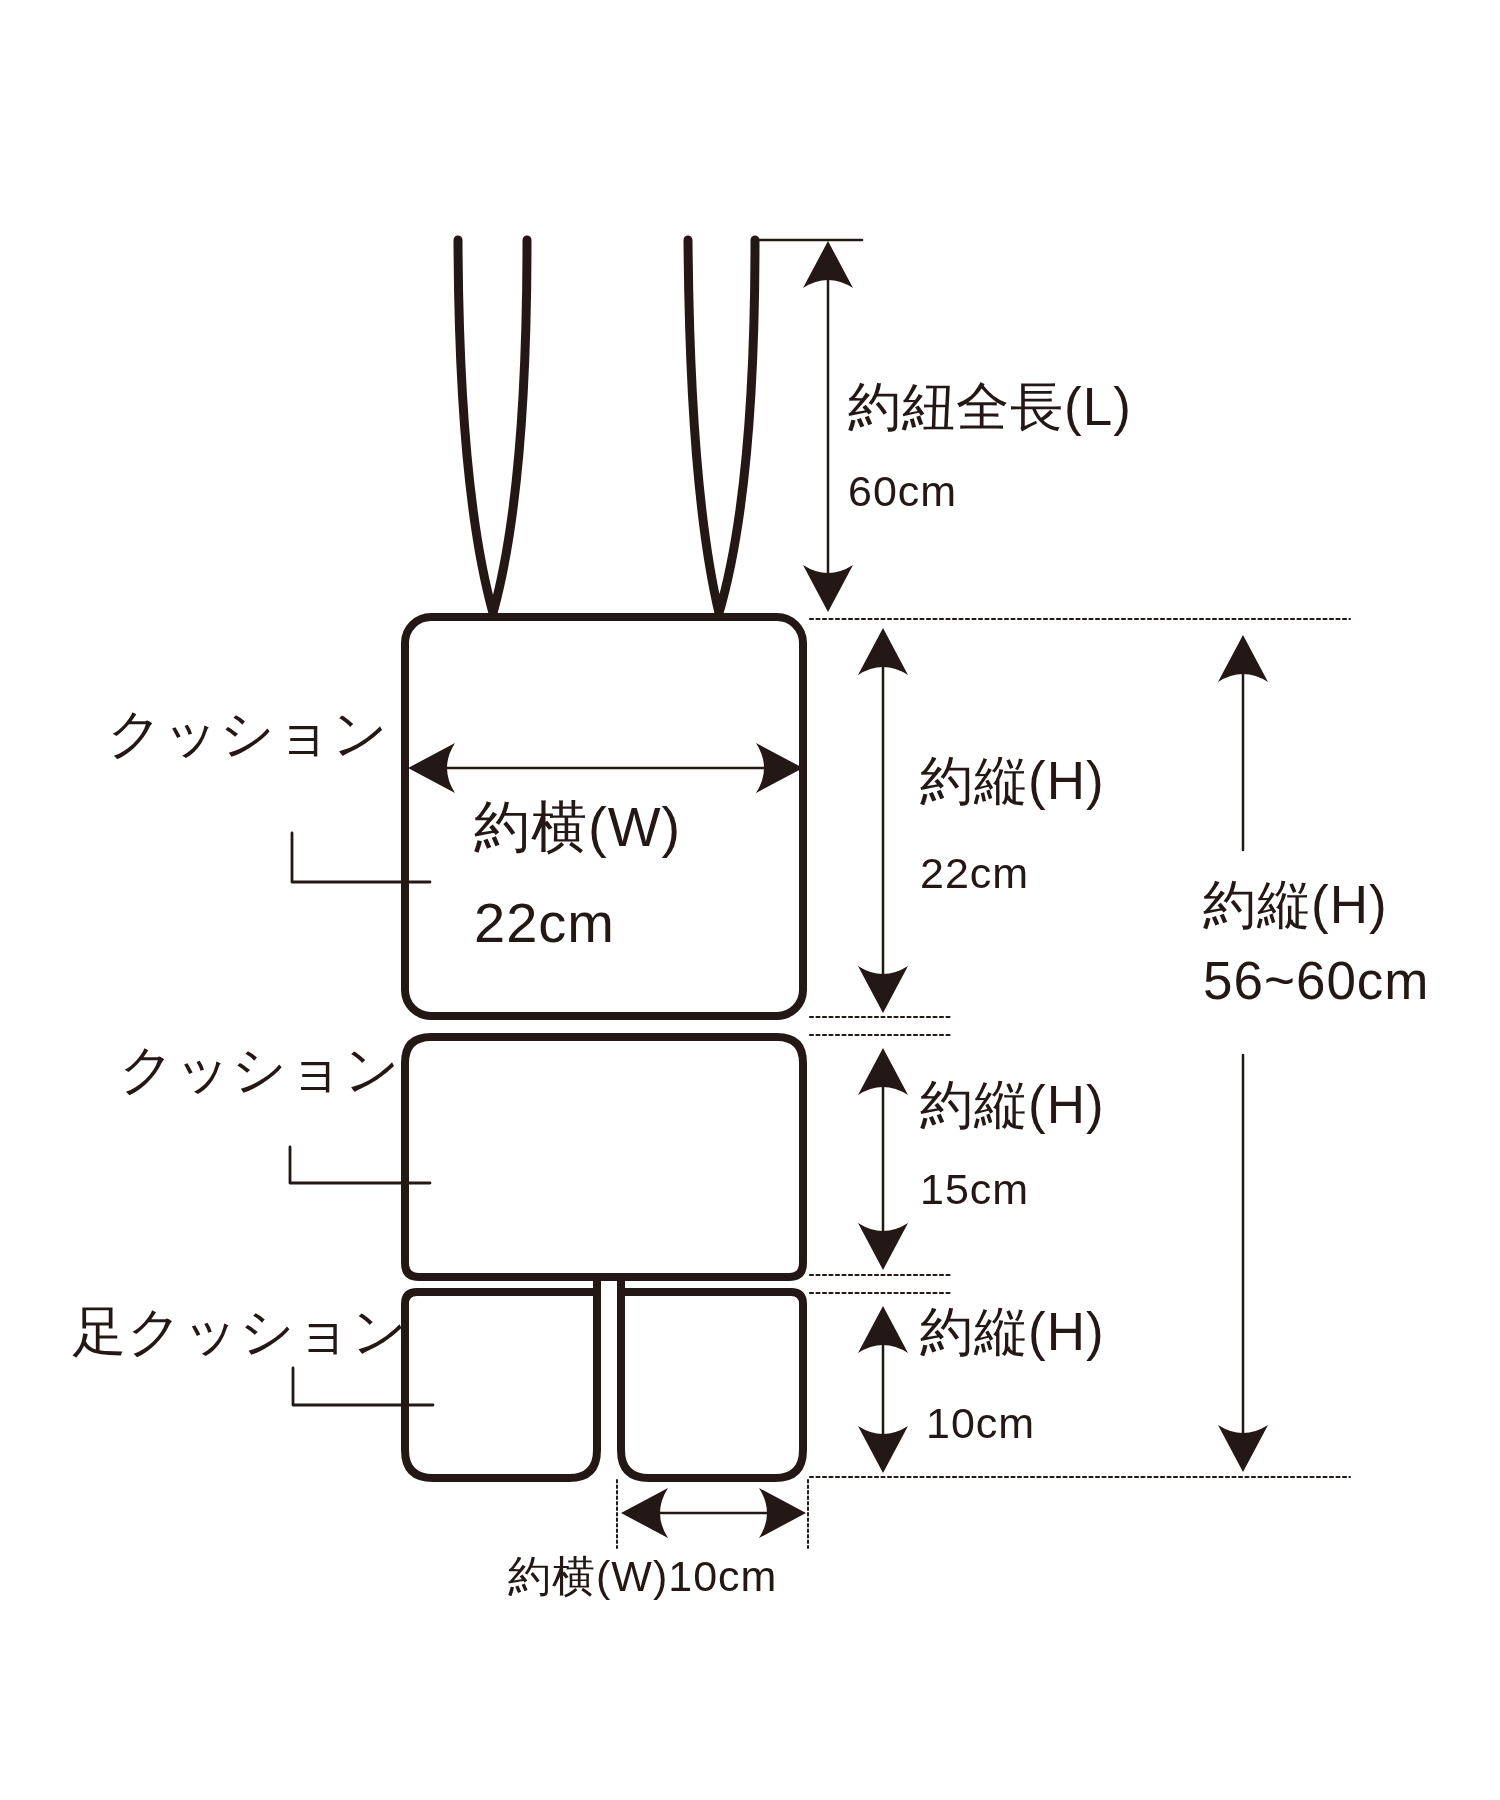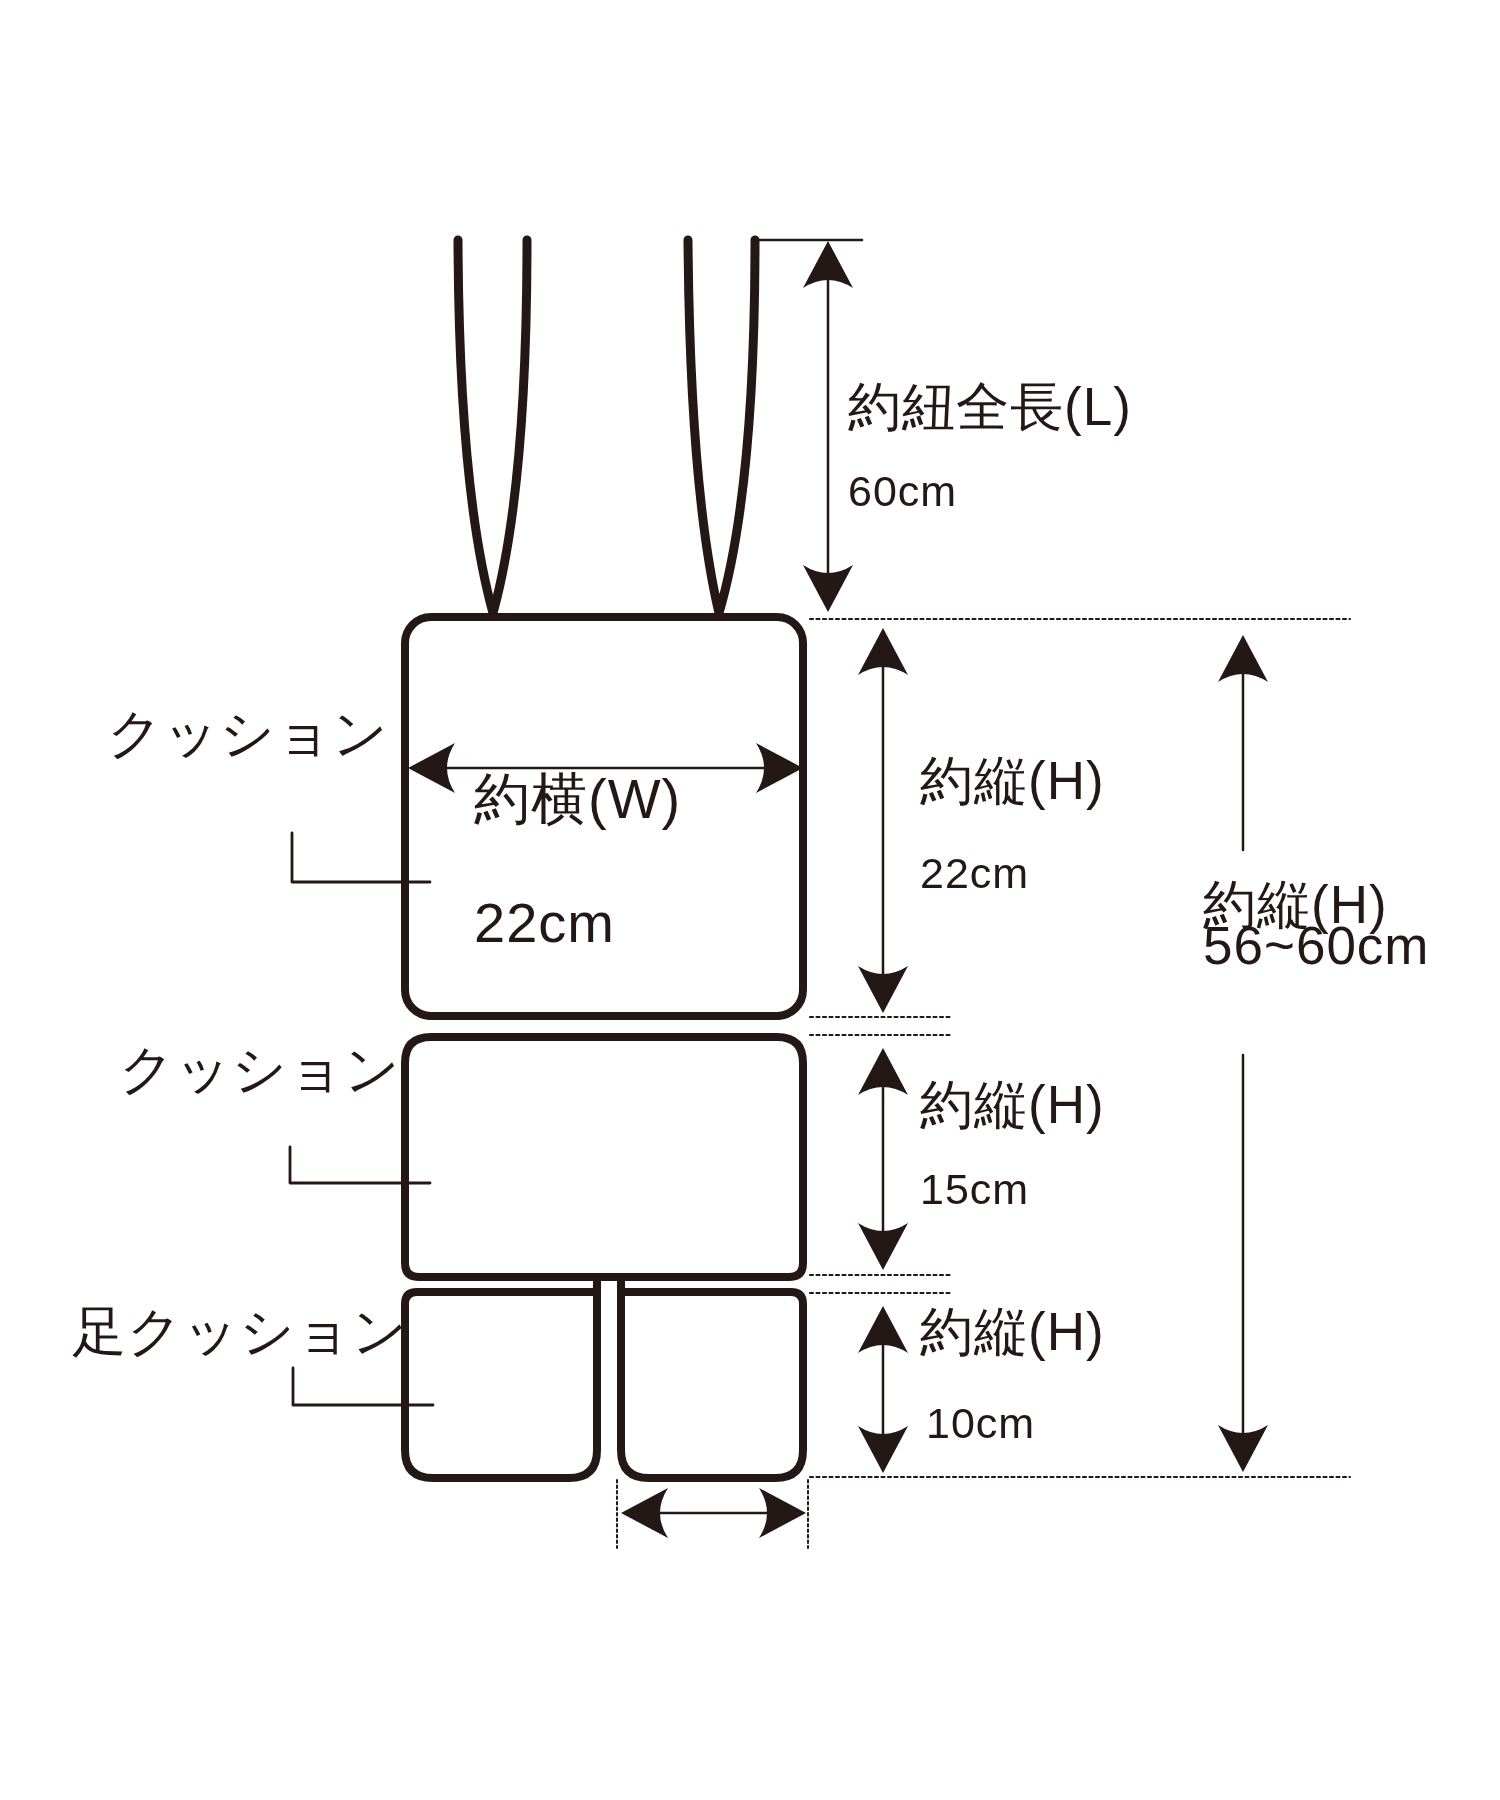--- a/index.html
+++ b/index.html
@@ -96,29 +96,30 @@
 
   <div class="label part-label" style="left:110px; top:1038px; width:300px;">
     <div>クッション</div>
   </div>
 
   <div class="label part-label" style="left:72px; top:1300px;">足クッション</div>
 
   <div class="label dim-name" style="left:848px; top:378px;">約紐全長(L)</div>
   <div class="label dim-value" style="left:848px; top:468px;">60cm</div>
 
-  <div class="label dim-name fs56" style="left:474px; top:768px;">約横(W)</div>
+  <div class="label dim-name fs56" style="left:474px; top:796px;">約横(W)</div>
   <div class="label dim-value fs56" style="left:474px; top:892px;">22cm</div>
 
   <div class="label dim-name" style="left:920px; top:752px;">約縦(H)</div>
   <div class="label dim-value" style="left:920px; top:850px;">22cm</div>
 
   <div class="label dim-name" style="left:920px; top:1076px;">約縦(H)</div>
   <div class="label dim-value" style="left:920px; top:1166px;">15cm</div>
 
   <div class="label dim-name" style="left:920px; top:1303px;">約縦(H)</div>
   <div class="label dim-value" style="left:926px; top:1400px;">10cm</div>
 
   <div class="label dim-name" style="left:1203px; top:876px;">約縦(H)</div>
-  <div class="label dim-name" style="left:1203px; top:917px;text-align:right;">56~60cm</div>
+  <div class="label dim-name" style="left:1203px; top:952px;text-align:right;">56~60cm</div>
 
+  <div class="label dim-value" style="left:508px; top:1553px;">約横(W)10cm</div>
 
 </div>
 
 </body></html>

